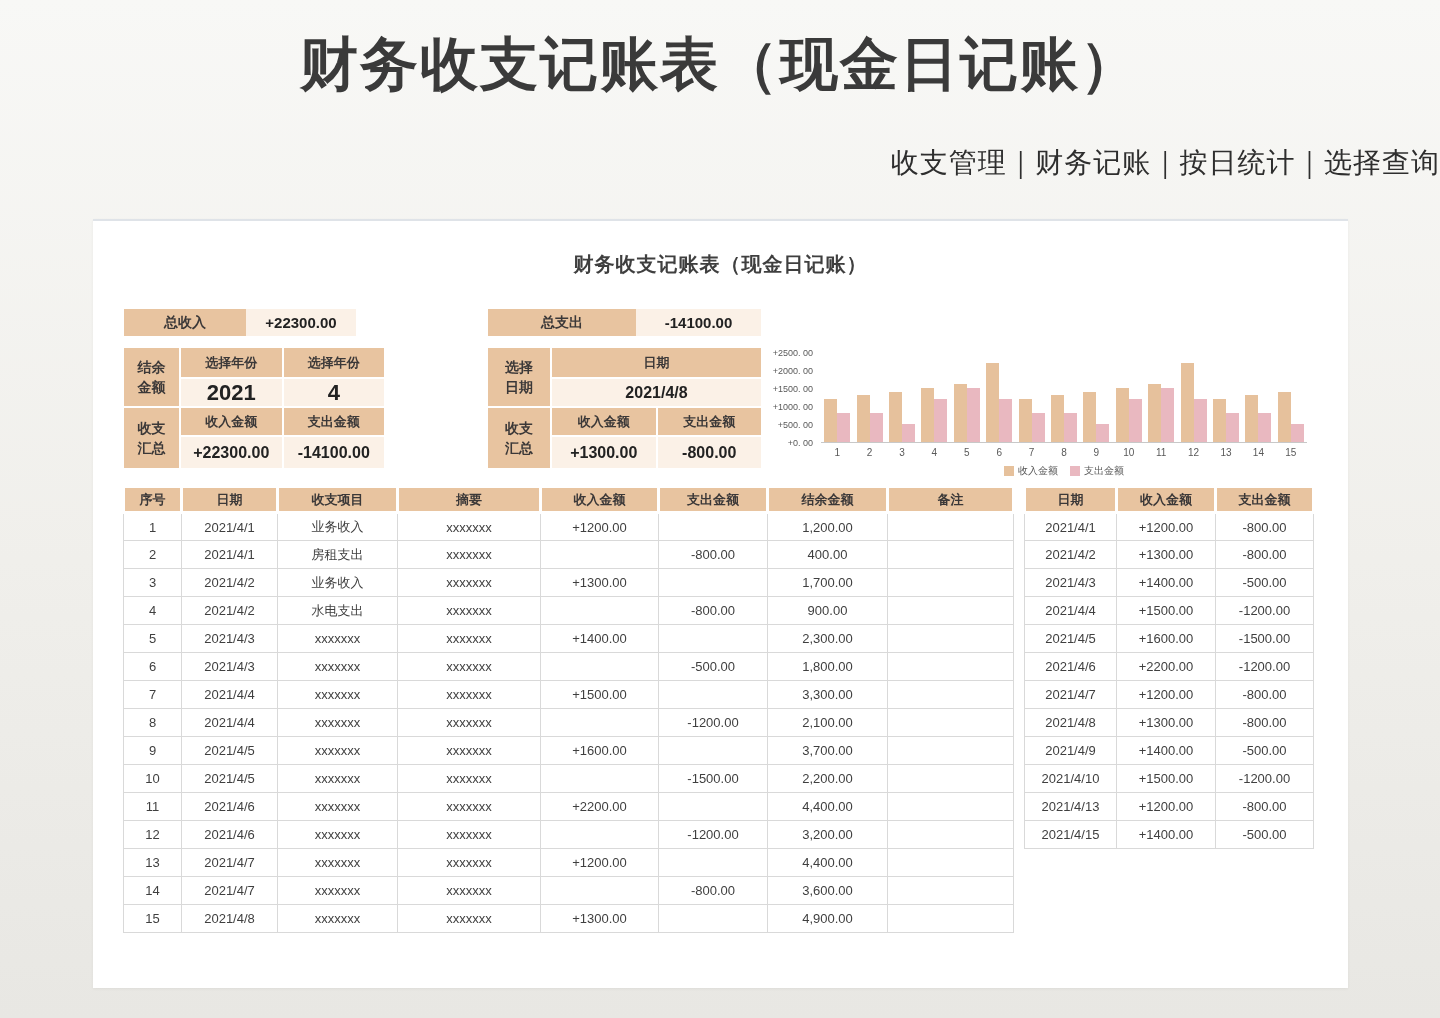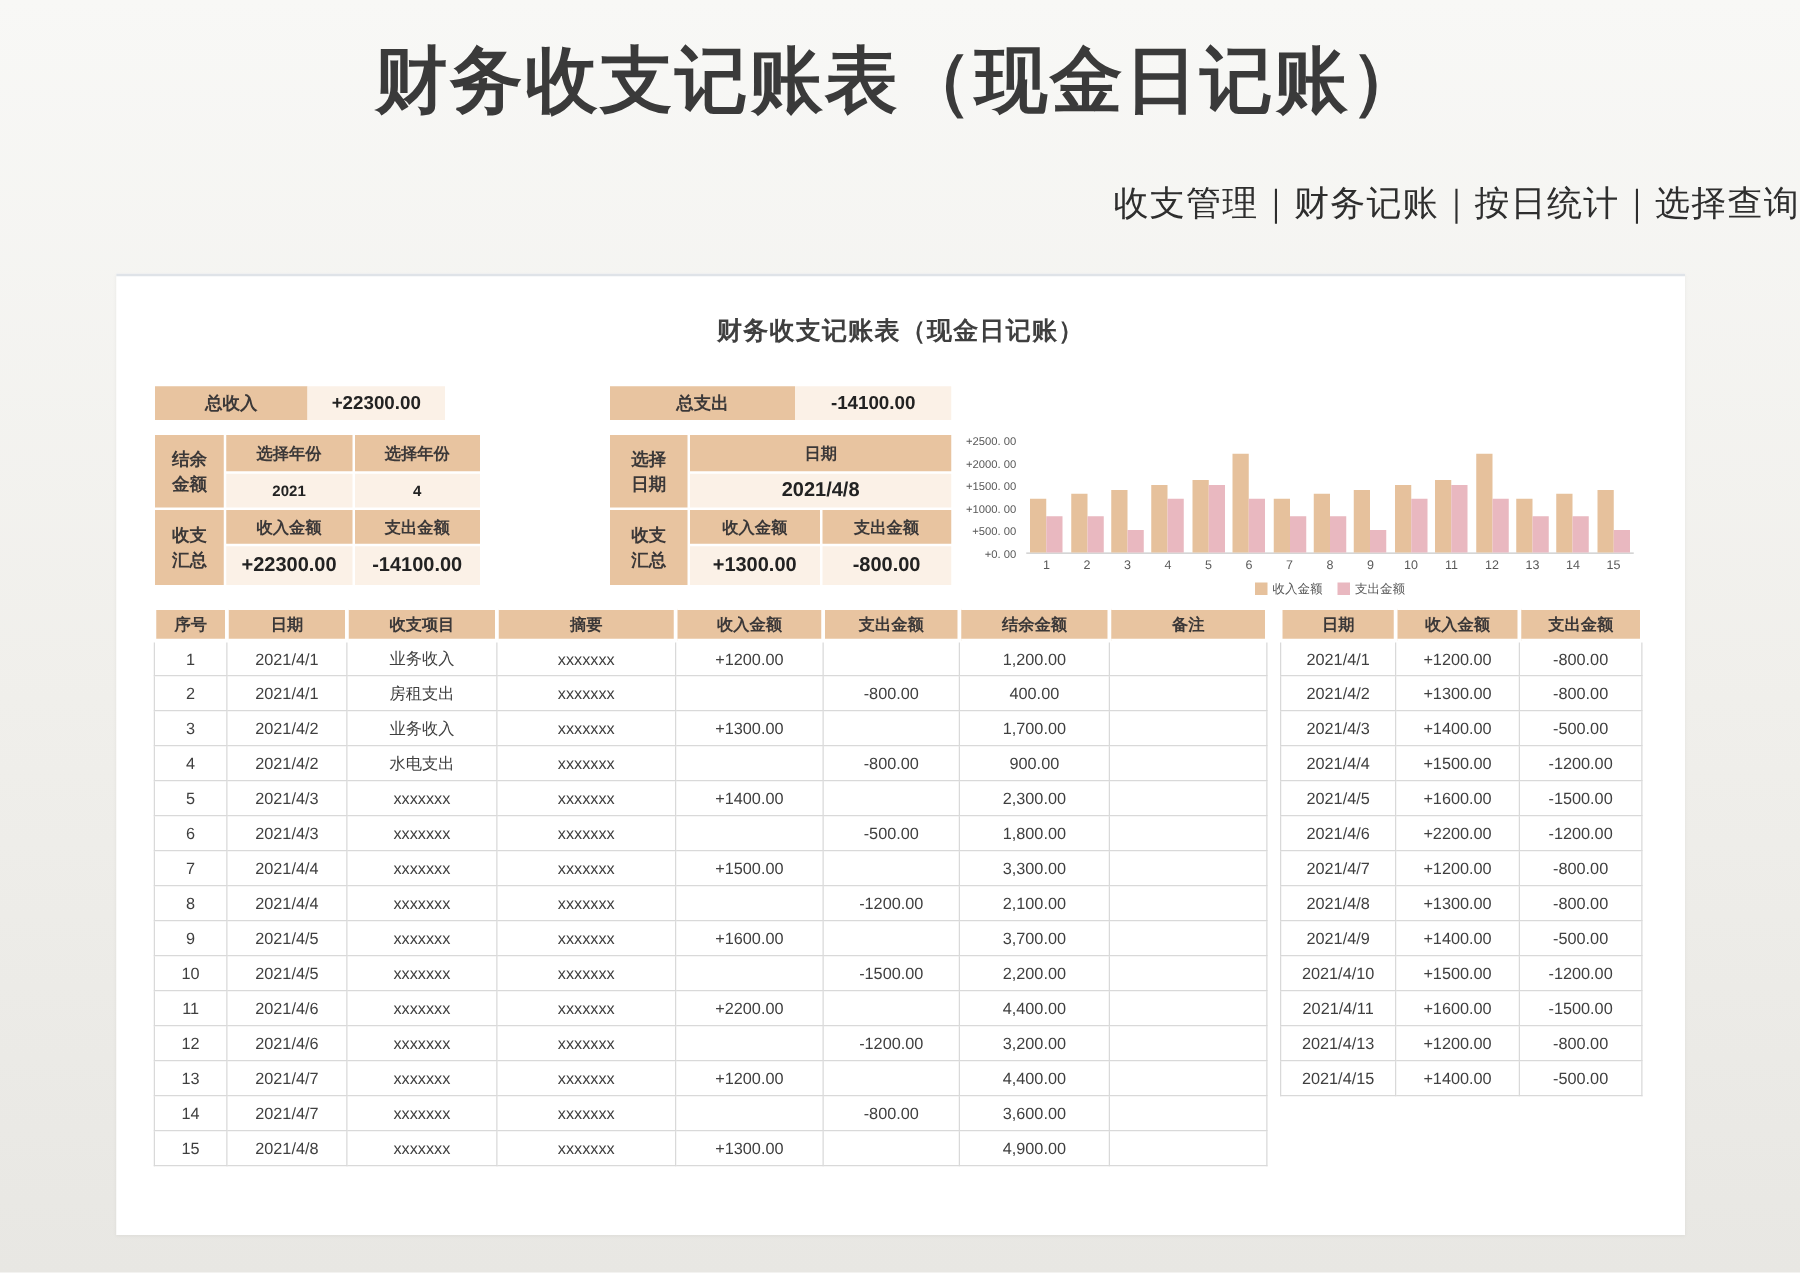--- a/index.html
+++ b/index.html
@@ -48,21 +48,21 @@
   #total-expense .val{width:125px;}
 
   
   .selector{position:absolute;top:127px;display:grid;gap:2px;}
   #sel-month{left:31px;width:260px;height:122px;grid-template-columns:55px 1fr 1fr;grid-template-rows:29px 27px 27px 31px;}
   #sel-date{left:395px;width:273px;height:122px;grid-template-columns:62px 1fr 1fr;grid-template-rows:29px 27px 27px 31px;}
   .cell{display:flex;align-items:center;justify-content:center;text-align:center;}
   .c-tan{background:var(--tan);font-size:13px;font-weight:bold;color:var(--ink);}
   .c-lab{background:var(--tan);font-size:14px;font-weight:bold;color:var(--ink);line-height:1.45;padding:0 13px;}
   .c-val{background:var(--peach);font-size:16px;font-weight:bold;color:#222;}
-  .big{font-size:12px;}
+  .big{font-size:22px;}
   .rspan{grid-row:span 2;}
   .cspan{grid-column:span 2;}
 
   
   .chart{position:absolute;left:672px;top:132px;width:552px;}
   .chart-body{display:flex;}
   .yaxis{position:relative;width:56px;height:90px;font-size:9px;color:#595959;}
   .ylab{position:absolute;right:8px;transform:translateY(-50%);white-space:nowrap;}
   .plot{position:relative;width:486px;height:90px;border-bottom:1px solid #c8c8c8;display:grid;grid-template-columns:repeat(15,1fr);align-items:end;}
   .group{display:flex;justify-content:center;align-items:flex-end;}
@@ -459,25 +459,20 @@
             <td>2021/4/9</td>
             <td>+1400.00</td>
             <td>-500.00</td>
           </tr>
           <tr>
             <td>2021/4/10</td>
             <td>+1500.00</td>
             <td>-1200.00</td>
           </tr>
           <tr>
-            <td>2021/4/11</td>
-            <td>+1600.00</td>
-            <td>-1500.00</td>
-          </tr>
-          <tr>
             <td>2021/4/13</td>
             <td>+1200.00</td>
             <td>-800.00</td>
           </tr>
           <tr>
             <td>2021/4/15</td>
             <td>+1400.00</td>
             <td>-500.00</td>
           </tr>
         </tbody>

